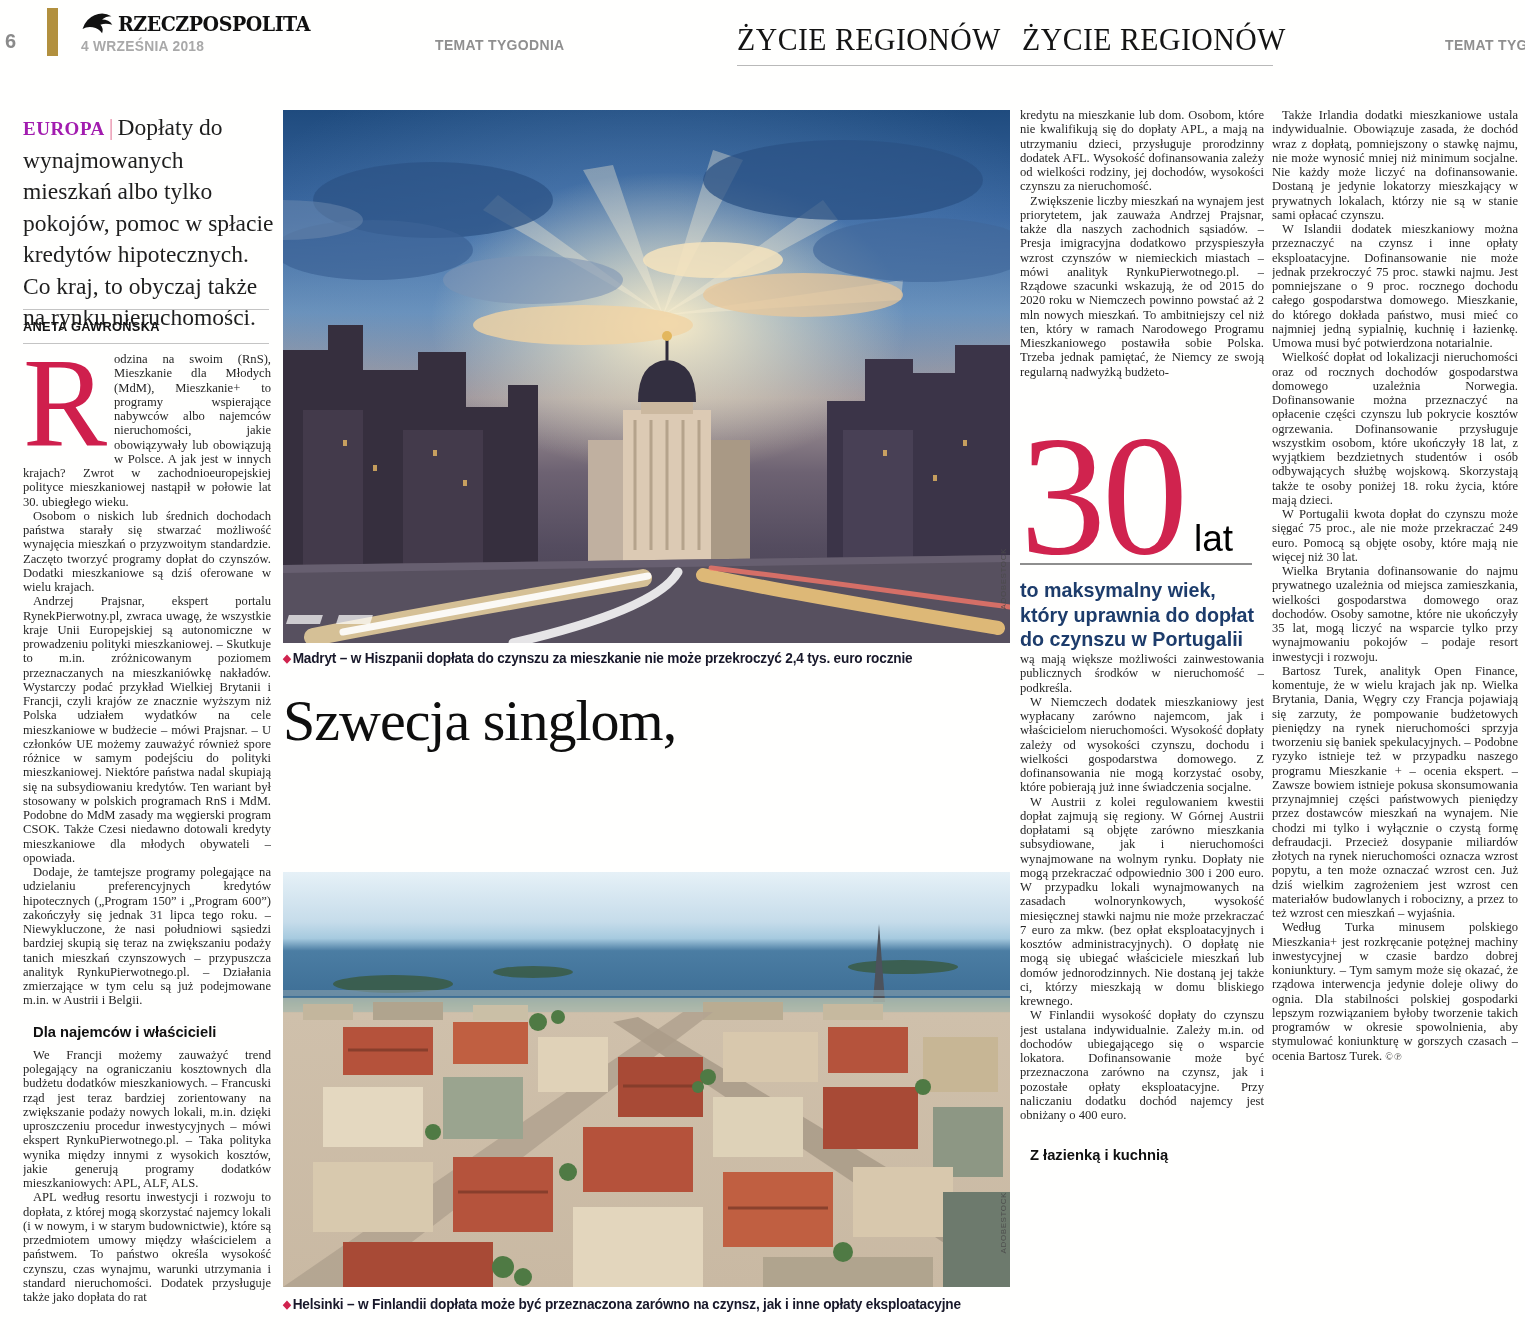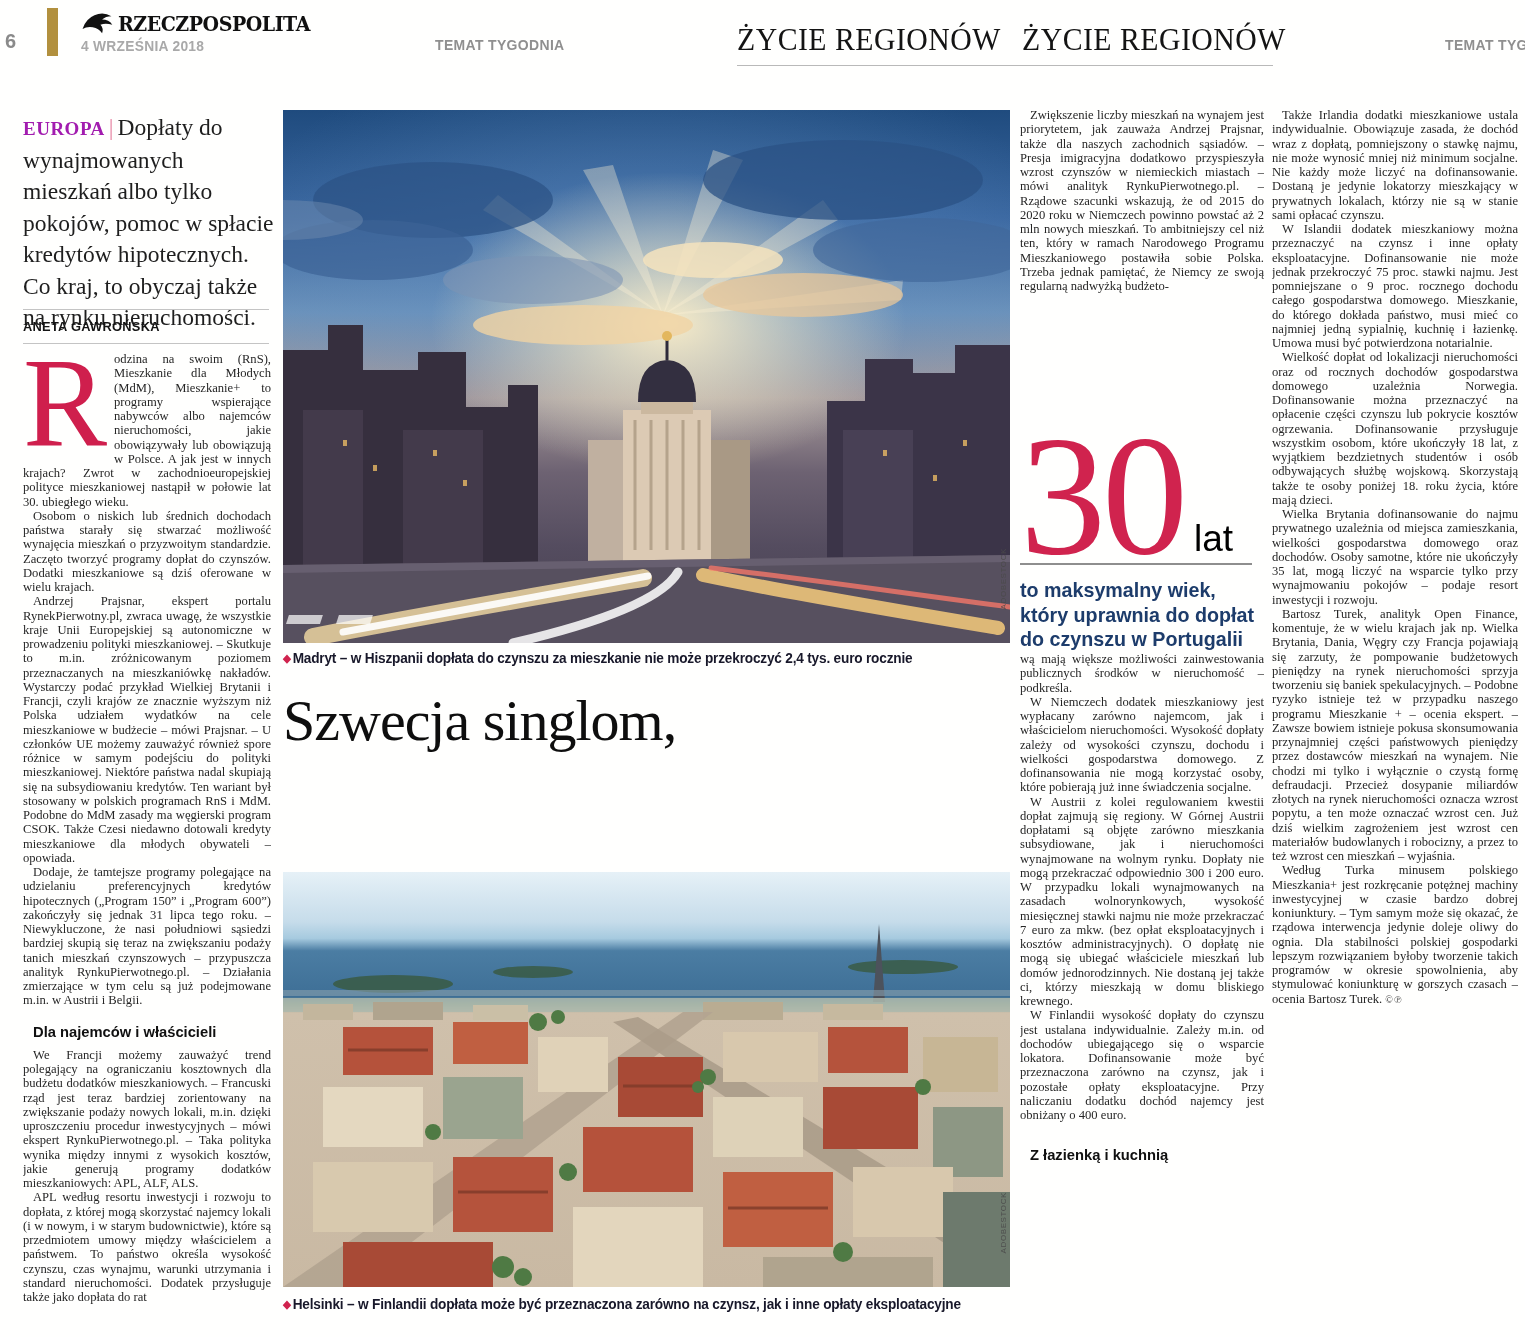--- a/index.html
+++ b/index.html
@@ -257,20 +257,21 @@
 
       <rect x="0" y="118" width="727" height="6" fill="#88a0ad" opacity=".6"></rect>
     </svg>
     <span class="credit">ADOBESTOCK</span>
   </div>
   <div class="abs caption" style="left:283px; top:1296px;">
     <span class="dia">◆</span><span>Helsinki – w Finlandii dopłata może być przeznaczona zarówno na czynsz, jak i inne opłaty eksploatacyjne</span>
   </div>
 
   <div class="abs bodycol" id="col4a">
+    <p class="noindent">kredytu na mieszkanie lub dom. Osobom, które nie kwalifikują się do dopłaty APL, a mają na utrzymaniu dzieci, przysługuje prorodzinny dodatek AFL. Wysokość dofinansowania zależy od wielkości rodziny, jej dochodów, wysokości czynszu za nieruchomość.</p>
     <p>Zwiększenie liczby mieszkań na wynajem jest priorytetem, jak zauważa Andrzej Prajsnar, także dla naszych zachodnich sąsiadów. – Presja imigracyjna dodatkowo przyspieszyła wzrost czynszów w niemieckich miastach – mówi analityk RynkuPierwotnego.pl. – Rządowe szacunki wskazują, że od 2015 do 2020 roku w Niemczech powinno powstać aż 2 mln nowych mieszkań. To ambitniejszy cel niż ten, który w ramach Narodowego Programu Mieszkaniowego postawiła sobie Polska. Trzeba jednak pamiętać, że Niemcy ze swoją regularną nadwyżką budżeto-</p>
   </div>
 
   <div class="abs" id="stat">
     <div class="stat-num-row">
       <span class="stat-num">30</span>
       <span class="stat-unit">lat</span>
     </div>
     <div class="stat-rule"></div>
     <div class="stat-caption">to maksymalny wiek, który uprawnia do dopłat do czynszu w Portugalii</div>
@@ -281,18 +282,19 @@
     <p>W Niemczech dodatek mieszkaniowy jest wypłacany zarówno najemcom, jak i właścicielom nieruchomości. Wysokość dopłaty zależy od wysokości czynszu, dochodu i wielkości gospodarstwa domowego. Z dofinansowania nie mogą korzystać osoby, które pobierają już inne świadczenia socjalne.</p>
     <p>W Austrii z kolei regulowaniem kwestii dopłat zajmują się regiony. W Górnej Austrii dopłatami są objęte zarówno mieszkania subsydiowane, jak i nieruchomości wynajmowane na wolnym rynku. Dopłaty nie mogą przekraczać odpowiednio 300 i 200 euro. W przypadku lokali wynajmowanych na zasadach wolnorynkowych, wysokość miesięcznej stawki najmu nie może przekraczać 7 euro za mkw. (bez opłat eksploatacyjnych i kosztów administracyjnych). O dopłatę nie mogą się ubiegać właściciele mieszkań lub domów jednorodzinnych. Nie dostaną jej także ci, którzy mieszkają w domu bliskiego krewnego.</p>
     <p>W Finlandii wysokość dopłaty do czynszu jest ustalana indywidualnie. Zależy m.in. od dochodów ubiegającego się o wsparcie lokatora. Dofinansowanie może być przeznaczona zarówno na czynsz, jak i pozostałe opłaty eksploatacyjne. Przy naliczaniu dodatku dochód najemcy jest obniżany o 400 euro.</p>
     <div class="subhead" style="margin-top:26px;">Z łazienką i kuchnią</div>
   </div>
 
   <div class="abs bodycol" id="col5">
     <p>Także Irlandia dodatki mieszkaniowe ustala indywidualnie. Obowiązuje zasada, że dochód wraz z dopłatą, pomniejszony o stawkę najmu, nie może wynosić mniej niż minimum socjalne. Nie każdy może liczyć na dofinansowanie. Dostaną je jedynie lokatorzy mieszkający w prywatnych lokalach, którzy nie są w stanie sami opłacać czynszu.</p>
     <p>W Islandii dodatek mieszkaniowy można przeznaczyć na czynsz i inne opłaty eksploatacyjne. Dofinansowanie nie może jednak przekroczyć 75 proc. stawki najmu. Jest pomniejszane o 9 proc. rocznego dochodu całego gospodarstwa domowego. Mieszkanie, do którego dokłada państwo, musi mieć co najmniej jedną sypialnię, kuchnię i łazienkę. Umowa musi być potwierdzona notarialnie.</p>
     <p>Wielkość dopłat od lokalizacji nieruchomości oraz od rocznych dochodów gospodarstwa domowego uzależnia Norwegia. Dofinansowanie można przeznaczyć na opłacenie części czynszu lub pokrycie kosztów ogrzewania. Dofinansowanie przysługuje wszystkim osobom, które ukończyły 18 lat, z wyjątkiem bezdzietnych studentów i osób odbywających służbę wojskową. Skorzystają także te osoby poniżej 18. roku życia, które mają dzieci.</p>
+    <p>W Portugalii kwota dopłat do czynszu może sięgać 75 proc., ale nie może przekraczać 249 euro. Pomocą są objęte osoby, które mają nie więcej niż 30 lat.</p>
     <p>Wielka Brytania dofinansowanie do najmu prywatnego uzależnia od miejsca zamieszkania, wielkości gospodarstwa domowego oraz dochodów. Osoby samotne, które nie ukończyły 35 lat, mogą liczyć na wsparcie tylko przy wynajmowaniu pokojów – podaje resort inwestycji i rozwoju.</p>
     <p>Bartosz Turek, analityk Open Finance, komentuje, że w wielu krajach jak np. Wielka Brytania, Dania, Węgry czy Francja pojawiają się zarzuty, że pompowanie budżetowych pieniędzy na rynek nieruchomości sprzyja tworzeniu się baniek spekulacyjnych. – Podobne ryzyko istnieje też w przypadku naszego programu Mieszkanie + – ocenia ekspert. – Zawsze bowiem istnieje pokusa skonsumowania przynajmniej części państwowych pieniędzy przez dostawców mieszkań na wynajem. Nie chodzi mi tylko i wyłącznie o czystą formę defraudacji. Przecież dosypanie miliardów złotych na rynek nieruchomości oznacza wzrost popytu, a ten może oznaczać wzrost cen. Już dziś wielkim zagrożeniem jest wzrost cen materiałów budowlanych i robocizny, a przez to też wzrost cen mieszkań – wyjaśnia.</p>
     <p><span>Według Turka minusem polskiego Mieszkania+ jest rozkręcanie potężnej machiny inwestycyjnej w czasie bardzo dobrej koniunktury. – Tym samym może się okazać, że rządowa interwencja jedynie doleje oliwy do ognia. Dla stabilności polskiej gospodarki lepszym rozwiązaniem byłoby tworzenie takich programów w okresie spowolnienia, aby stymulować koniunkturę w gorszych czasach – ocenia Bartosz Turek.</span> <span class="endmark">©℗</span></p>
   </div>
 
 </div>
 
 </body></html>

